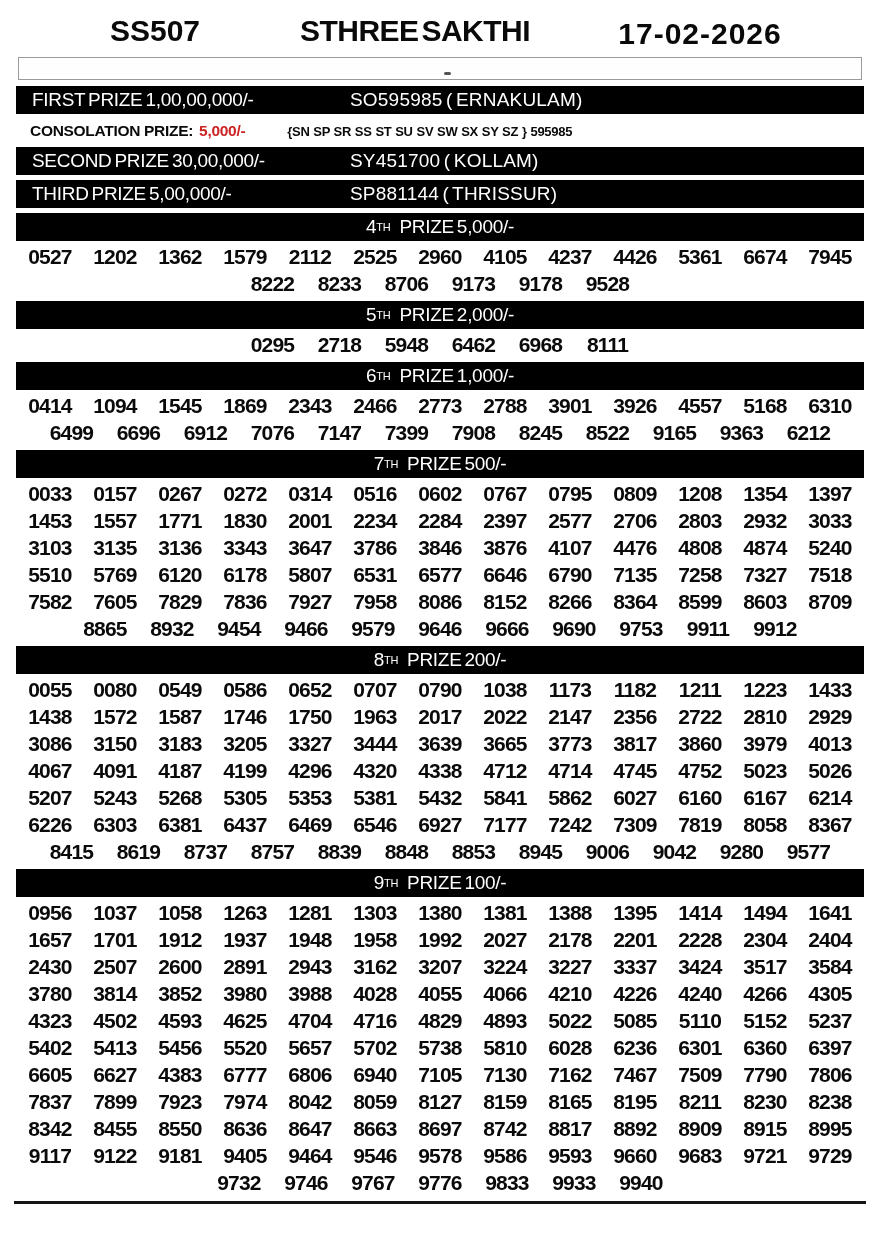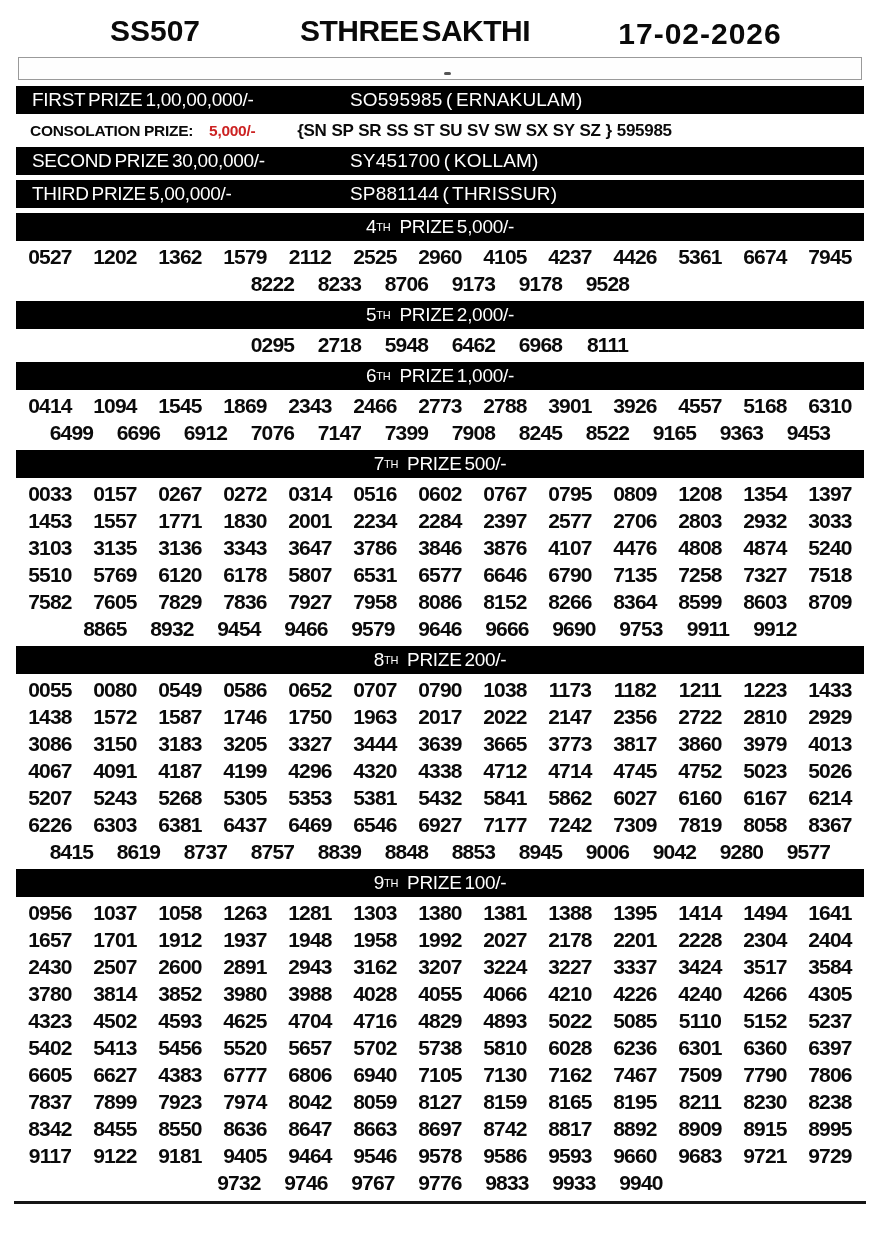--- a/index.html
+++ b/index.html
@@ -58,22 +58,22 @@
   .consolation {
     margin:1px 16px 4px 16px;
     height:24px;
     display:flex;
     align-items:center;
     padding-left:14px;
     font-weight:bold;
     font-size:15.5px;
     letter-spacing:-0.3px;
   }
-  .consolation .c-amt { margin-left:16px; }
-  .consolation .c-series { margin-left:42px; font-size:17px; word-spacing:0.5px;text-align:right; }
+  .consolation .c-amt { margin-left:6px; }
+  .consolation .c-series { margin-left:42px; font-size:13px; word-spacing:0.5px;text-align:right; }
 
   
   .section-head {
     justify-content:center;
     margin-top:4px;
     margin-bottom:2px;
     font-size:19px;
   }
   .section-head sup { font-size:11px; vertical-align:6px; margin-right:4px; }
   .section-head .sh-rest { margin-left:5px; }
@@ -209,21 +209,21 @@
           <span class="num">6696</span>
           <span class="num">6912</span>
           <span class="num">7076</span>
           <span class="num">7147</span>
           <span class="num">7399</span>
           <span class="num">7908</span>
           <span class="num">8245</span>
           <span class="num">8522</span>
           <span class="num">9165</span>
           <span class="num">9363</span>
-          <span class="num">9453</span>
+          <span class="num">6212</span>
         </div>
       </div>
       <div>
         <div class="bar section-head">
           <span>7</span>
           <sup>TH</sup>
           <span class="sh-rest">PRIZE 500/-</span>
         </div>
         <div class="numrow">
           <span class="num">0033</span>

